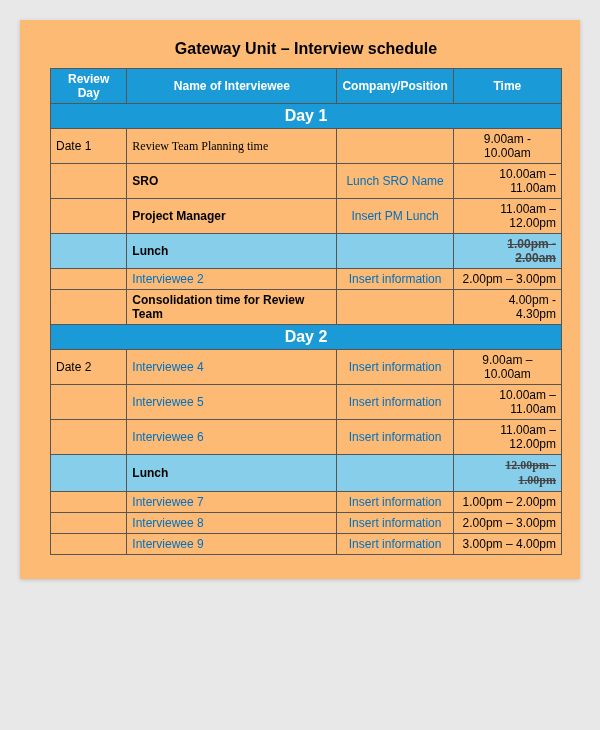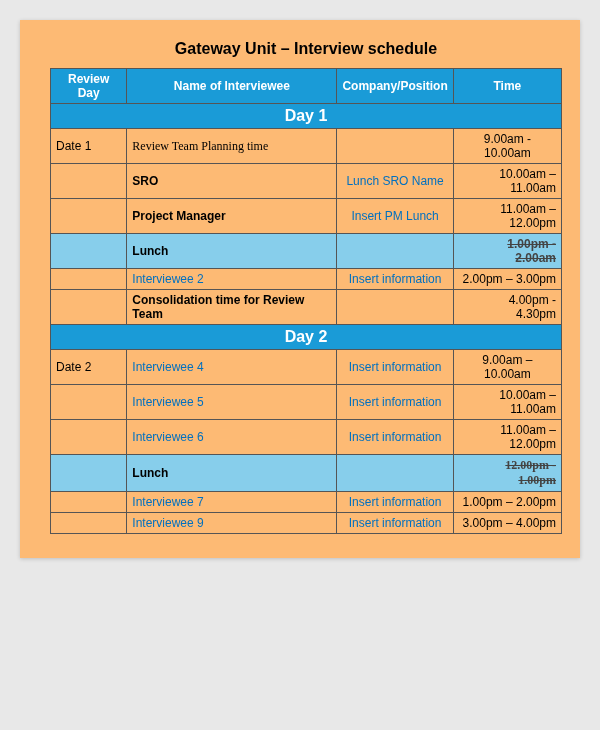--- a/index.html
+++ b/index.html
@@ -157,19 +157,25 @@
 1.00pm</span></td>
         </tr>
         <tr>
           <td></td>
           <td class="interviewee-name" style="white-space: pre-line;">Interviewee 7</td>
           <td class="insert-info" style="text-align: center;">Insert information</td>
           <td style="text-align: right; white-space: pre-line;">1.00pm – 2.00pm</td>
         </tr>
         <tr>
           <td></td>
+          <td class="interviewee-name" style="white-space: pre-line;">Interviewee 8</td>
+          <td class="insert-info" style="text-align: center;">Insert information</td>
+          <td style="text-align: right; white-space: pre-line;">2.00pm – 3.00pm</td>
+        </tr>
+        <tr>
+          <td></td>
           <td class="interviewee-name" style="white-space: pre-line;">Interviewee 9</td>
           <td class="insert-info" style="text-align: center;">Insert information</td>
           <td style="text-align: right; white-space: pre-line;">3.00pm – 4.00pm</td>
         </tr>
       </tbody>
   </table>
 </div>
 
 </body></html>

